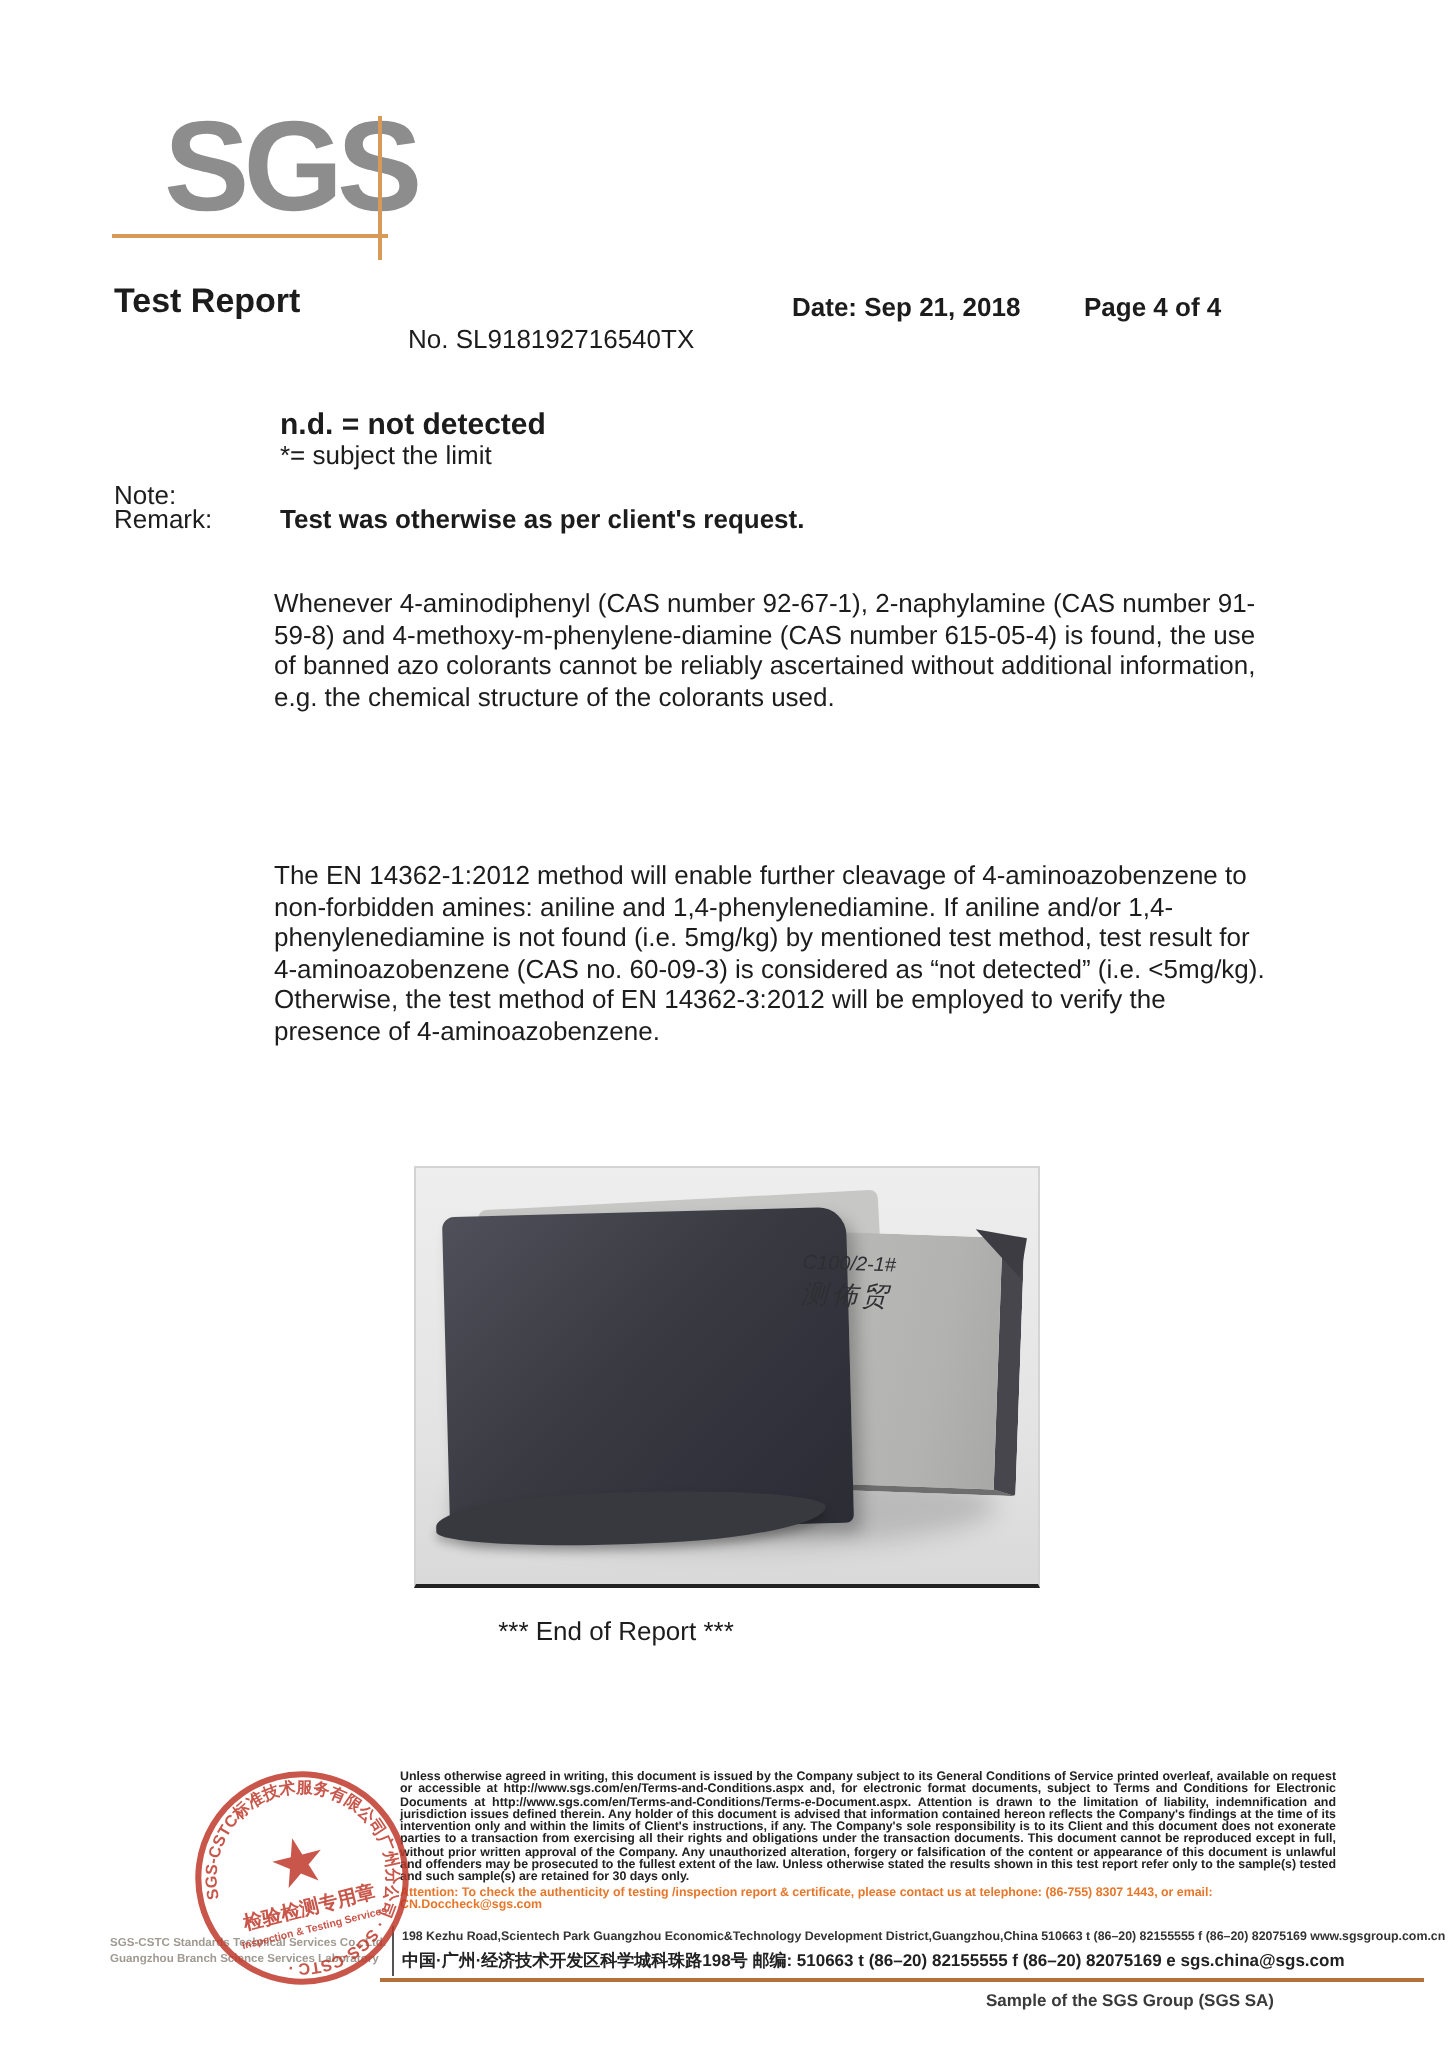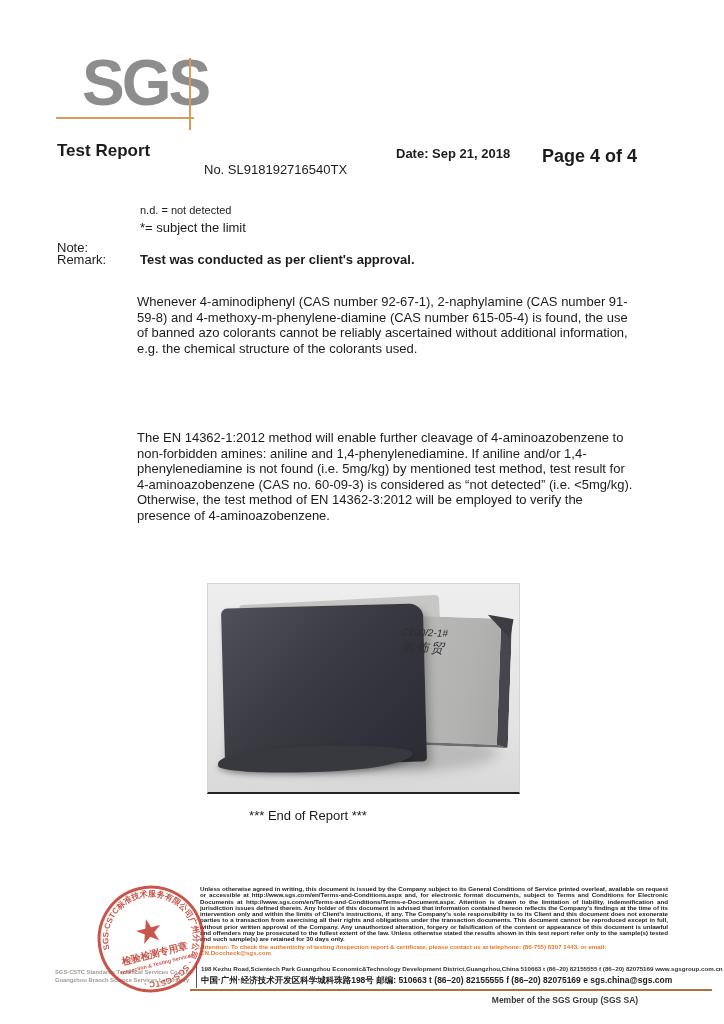--- a/index.html
+++ b/index.html
@@ -18,25 +18,25 @@
     font-size: 64px; font-weight: bold; letter-spacing: -3px;
     color: #8d8d8d; line-height: 66px;
   }
   .logo-hline { position: absolute; left: 56px; top: 117px; width: 138px; height: 2px; background: #d79b57; }
   .logo-vline { position: absolute; left: 189px; top: 58px; width: 2px; height: 72px; background: #d79b57; }
 
   
   .report-title { position: absolute; left: 57px; top: 141px; font-size: 17px; font-weight: bold; }
   .report-no   { position: absolute; left: 204px; top: 162px; font-size: 13px; font-weight: normal; }
   .report-date { position: absolute; left: 396px; top: 146px; font-size: 13px; font-weight: bold; }
-  .report-page { position: absolute; left: 542px; top: 146px; font-size: 18px; font-weight: bold; }
+  .report-page { position: absolute; left: 542px; top: 146px; font-size: 13px; font-weight: bold; }
 
   
   .note-label   { position: absolute; left: 57px;  top: 204px; font-size: 13px; margin-top: 36px; }
-  .note-line-0  { position: absolute; left: 140px; top: 204px; font-size: 11px; }
+  .note-line-0  { position: absolute; left: 140px; top: 204px; font-size: 15px; font-weight: bold; }
   .note-line-1  { position: absolute; left: 140px; top: 220px; font-size: 13px; }
   .note-line-2  { position: absolute; left: 140px; top: 236px; font-size: 13px; }
   .remark-label { position: absolute; left: 57px;  top: 252px; font-size: 13px; }
   .remark-text  { position: absolute; left: 140px; top: 252px; font-size: 13px; font-weight: bold; }
 
   
   .para { position: absolute; left: 137px; width: 498px; font-size: 13px; line-height: 15.6px; }
   .para-1 { top: 294px; }
   .para-2 { top: 372px; }
   .para-3 { top: 430px; }
@@ -128,21 +128,21 @@
 
   <div class="report-title">Test Report</div>
   <div class="report-no">No. SL918192716540TX</div>
   <div class="report-date">Date: Sep 21, 2018</div>
   <div class="report-page">Page 4 of 4</div>
 
   <div class="note-label">Note:</div>
   <div class="note-line-0">n.d. = not detected</div>
   <div class="note-line-1">*= subject the limit</div>
   <div class="remark-label">Remark:</div>
-  <div class="remark-text">Test was conducted as per client's approval.</div>
+  <div class="remark-text">Test was otherwise as per client's request.</div>
 
   <div class="para para-1">Whenever 4-aminodiphenyl (CAS number 92-67-1), 2-naphylamine (CAS number 91-59-8) and 4-methoxy-m-phenylene-diamine (CAS number 615-05-4) is found, the use of banned azo colorants cannot be reliably ascertained without additional information, e.g. the chemical structure of the colorants used.</div>
   <div class="para para-3">The EN 14362-1:2012 method will enable further cleavage of 4-aminoazobenzene to non-forbidden amines: aniline and 1,4-phenylenediamine. If aniline and/or 1,4-phenylenediamine is not found (i.e. 5mg/kg) by mentioned test method, test result for 4-aminoazobenzene (CAS no. 60-09-3) is considered as “not detected” (i.e. &lt;5mg/kg). Otherwise, the test method of EN 14362-3:2012 will be employed to verify the presence of 4-aminoazobenzene.</div>
 
   <div class="photo">
     <div class="photo-shadow"></div>
     <div class="fabric-underlay"></div>
     <div class="fabric-light">
       <div class="fabric-fold-corner"></div>
     </div>
@@ -158,21 +158,21 @@
 
   <div class="footer-textblock">
     <div class="legal-text">Unless otherwise agreed in writing, this document is issued by the Company subject to its General Conditions of Service printed overleaf, available on request or accessible at http://www.sgs.com/en/Terms-and-Conditions.aspx and, for electronic format documents, subject to Terms and Conditions for Electronic Documents at http://www.sgs.com/en/Terms-and-Conditions/Terms-e-Document.aspx. Attention is drawn to the limitation of liability, indemnification and jurisdiction issues defined therein. Any holder of this document is advised that information contained hereon reflects the Company's findings at the time of its intervention only and within the limits of Client's instructions, if any. The Company's sole responsibility is to its Client and this document does not exonerate parties to a transaction from exercising all their rights and obligations under the transaction documents. This document cannot be reproduced except in full, without prior written approval of the Company. Any unauthorized alteration, forgery or falsification of the content or appearance of this document is unlawful and offenders may be prosecuted to the fullest extent of the law. Unless otherwise stated the results shown in this test report refer only to the sample(s) tested and such sample(s) are retained for 30 days only.</div>
     <div class="attention-text">Attention: To check the authenticity of testing /inspection report &amp; certificate, please contact us at telephone: (86-755) 8307 1443, or email: CN.Doccheck@sgs.com</div>
   </div>
 
   <div class="addr-divider"></div>
   <div class="addr-en">198 Kezhu Road,Scientech Park Guangzhou Economic&amp;Technology Development District,Guangzhou,China 510663    t (86–20) 82155555    f (86–20) 82075169    www.sgsgroup.com.cn</div>
   <div class="addr-cn">中国·广州·经济技术开发区科学城科珠路198号       邮编: 510663    t (86–20) 82155555    f (86–20) 82075169    e sgs.china@sgs.com</div>
   <div class="footer-hline"></div>
-  <div class="member-text">Member of the SGS Group (SGS SA)</div>
+  <div class="member-text">Sample of the SGS Group (SGS SA)</div>
 
   <div class="company-lines">
     <div>SGS-CSTC Standards Technical Services Co., Ltd.</div>
     <div>Guangzhou Branch Science Services Laboratory</div>
   </div>
 
   <svg class="stamp" viewBox="0 0 120 120">
     <circle cx="60" cy="60" r="51" fill="none" stroke="#c0392b" stroke-width="3"></circle>
     <defs>
       <path id="ringPath" d="M 60,60 m -42,0 a 42,42 0 1,1 84,0 a 42,42 0 1,1 -84,0"></path>

